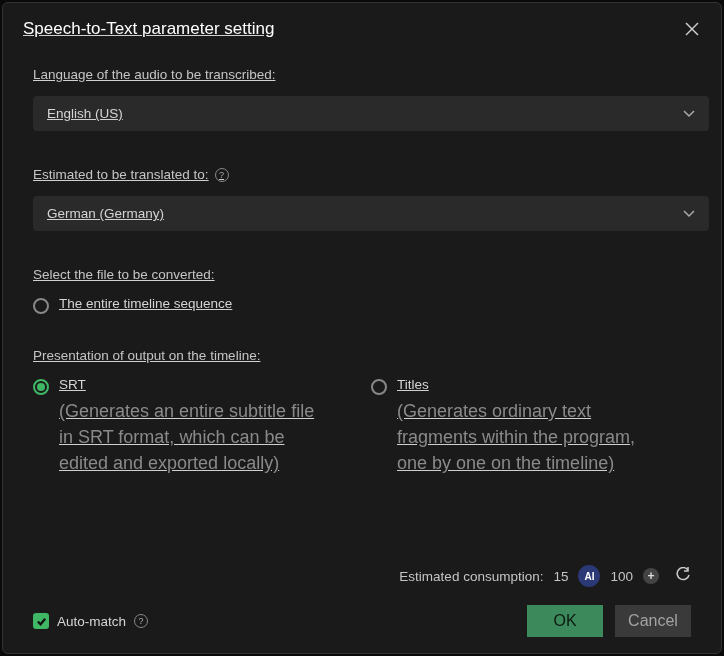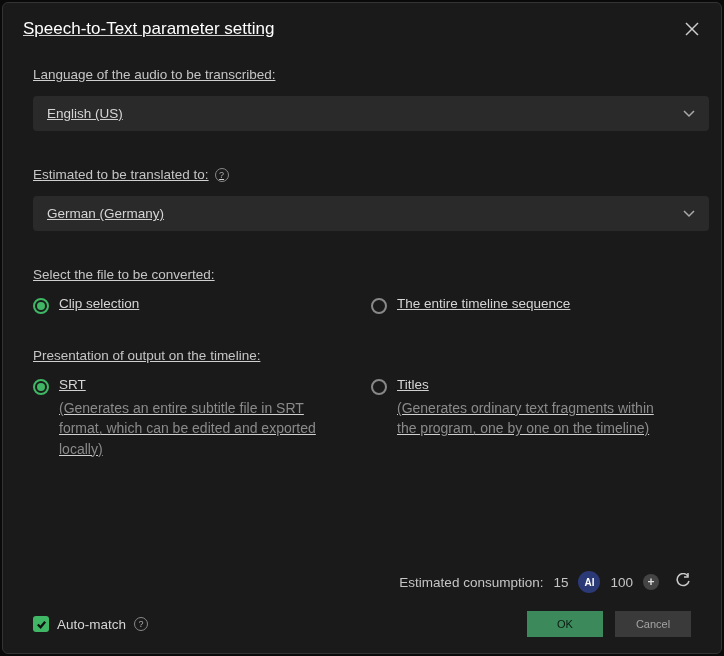--- a/index.html
+++ b/index.html
@@ -115,21 +115,21 @@
     background: #3fb765;
     border-radius: 50%;
     top: 2px;
     left: 2px;
   }
   .radio-label {
     font-size: 13.5px;
     color: #d5d5d5;
   }
   .radio-desc {
-    font-size: 14px;
+    font-size: 18px;
     color: #8a8a8a;
     margin-top: 6px;
     line-height: 1.45;
     max-width: 270px;
   }
   .radio-block .radio-col { align-items: flex-start; }
 
   .footer {
     position: absolute;
     bottom: 16px;
@@ -201,21 +201,21 @@
   .checkbox svg { stroke: #111; stroke-width: 2.5; fill: none; }
   .buttons {
     display: flex;
     gap: 12px;
   }
   .btn {
     padding: 7px 0;
     width: 76px;
     text-align: center;
     border-radius: 0;
-    font-size: 11px;
+    font-size: 16px;
     cursor: pointer;
     border: none;
   }
   .btn-ok {
     background: #3c8a5c;
     color: #0c1a10;
     font-weight: 500;
   }
   .btn-cancel {
     background: #3a3a3a;
@@ -256,24 +256,20 @@
       <span>German (Germany)</span>
       <span class="chevron">
         <svg width="12" height="8" viewBox="0 0 12 8">
             <polyline points="1,1 6,6 11,1" fill="none" stroke-width="1.5"></polyline>
           </svg>
       </span>
     </div>
 
     <div class="section-label">Select the file to be converted:</div>
     <div class="radio-row">
-      <div class="radio-col">
-        <div class="radio selected"></div>
-        <div class="radio-label">Clip selection</div>
-      </div>
       <div class="radio-col">
         <div class="radio"></div>
         <div class="radio-label">The entire timeline sequence</div>
       </div>
     </div>
 
     <div class="section-label">Presentation of output on the timeline:</div>
     <div class="radio-row radio-block">
       <div class="radio-col">
         <div class="radio selected"></div>

